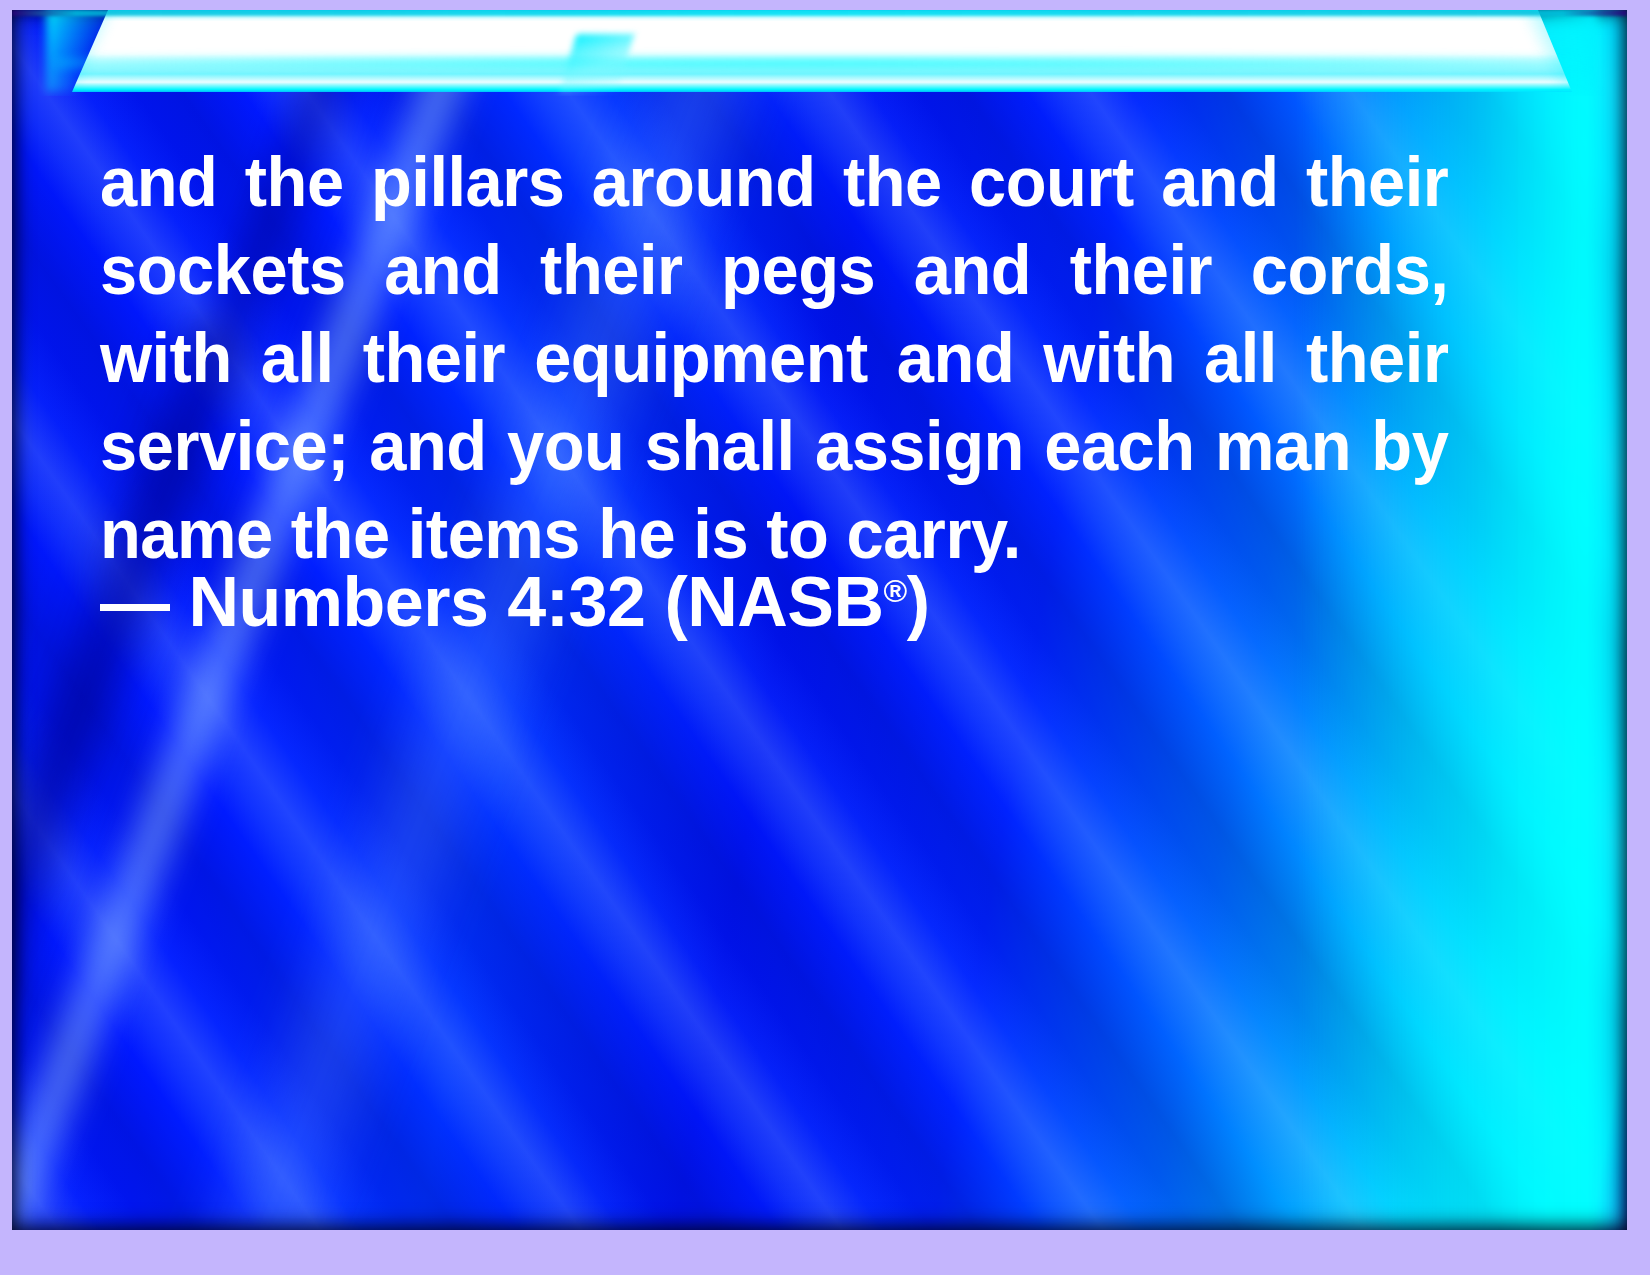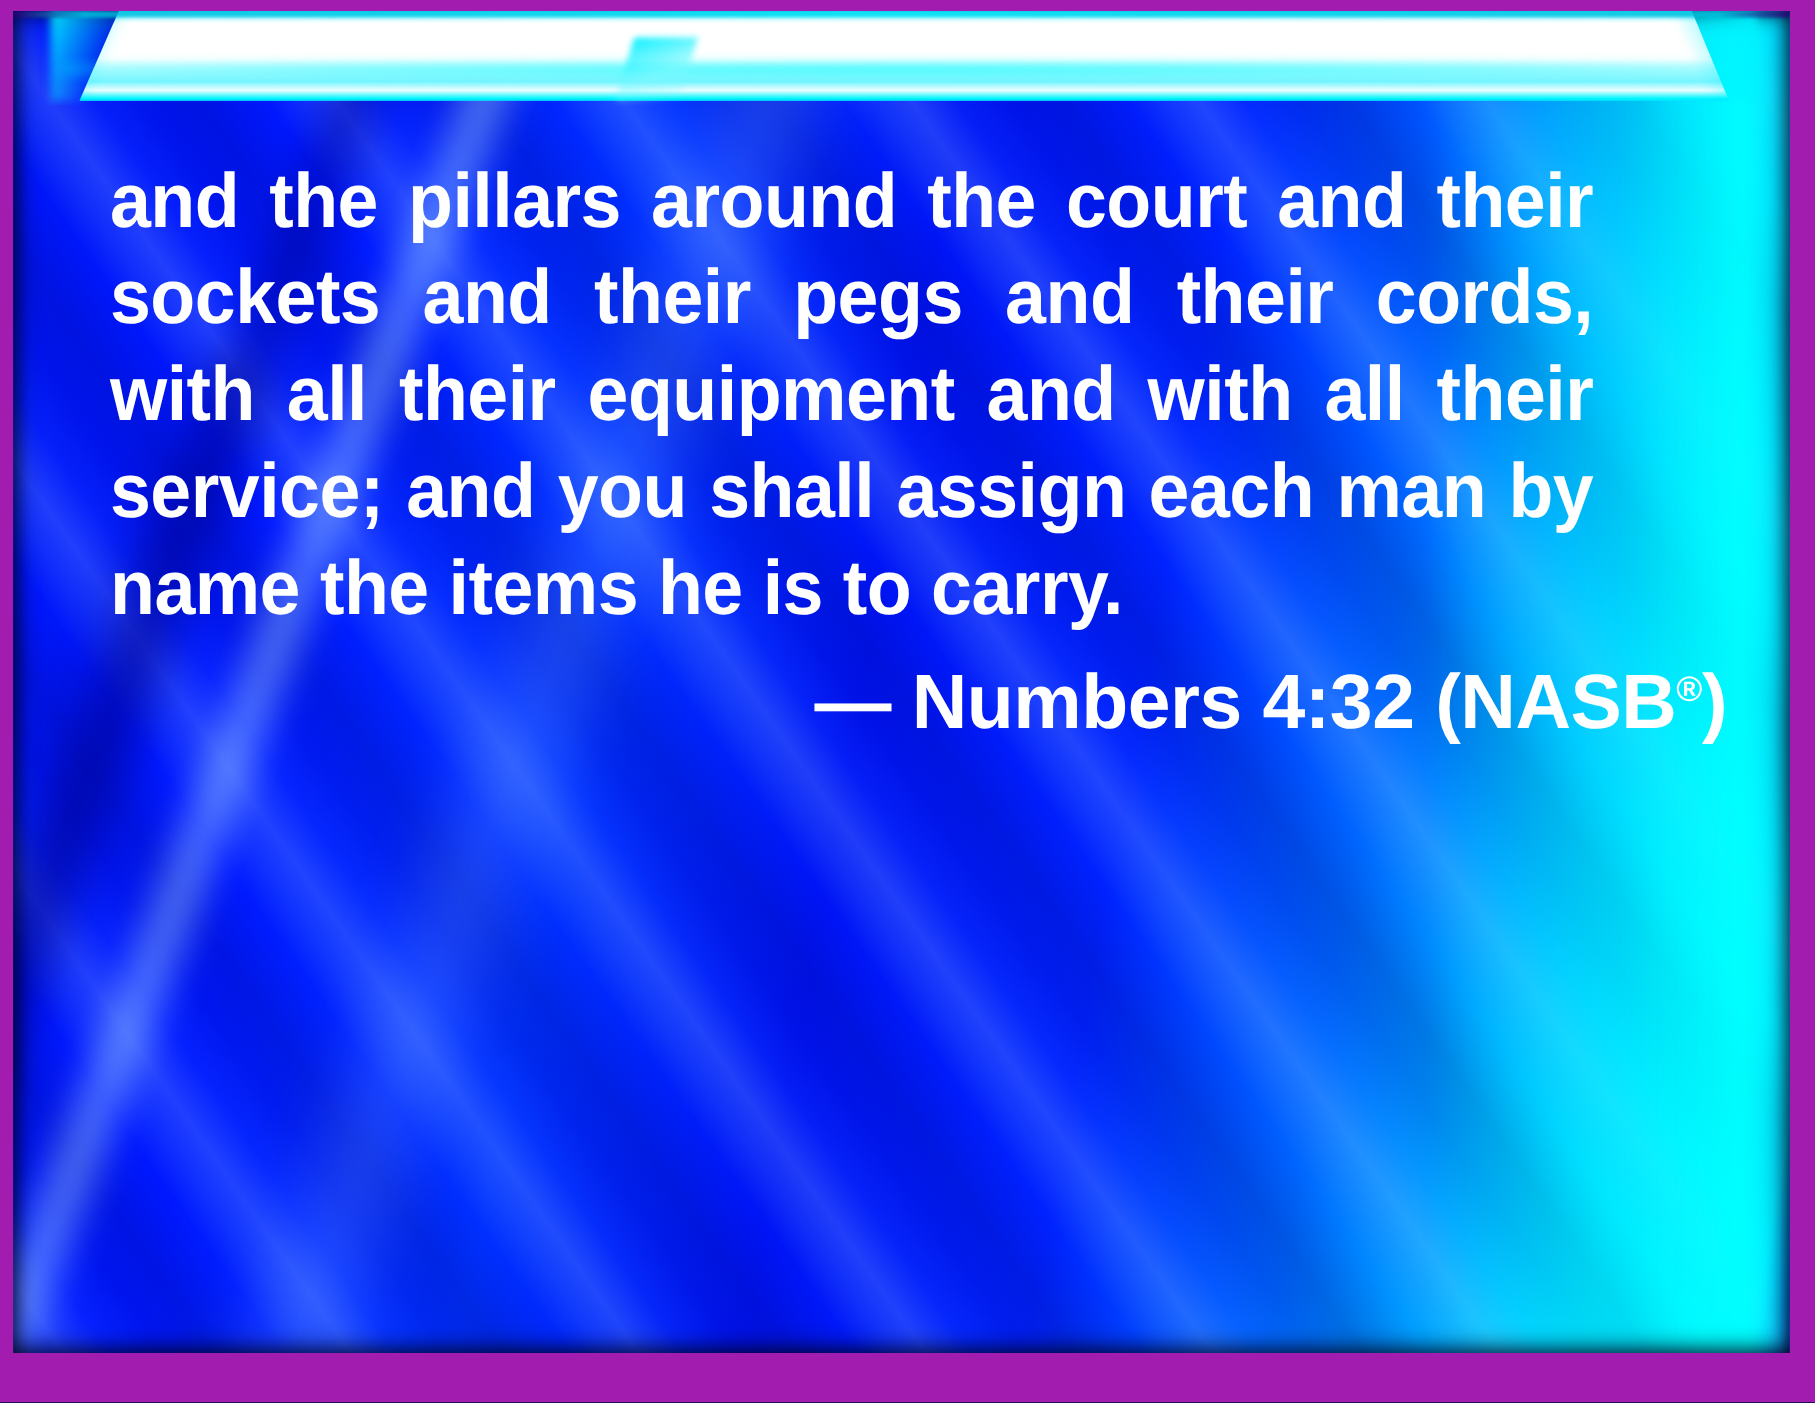--- a/index.html
+++ b/index.html
@@ -11,21 +11,21 @@
     background:#000000;
     overflow:hidden;
     font-family:"Liberation Sans", sans-serif;
   }
 
   
   #slide-frame {
     position:relative;
     width:1650px;
     height:1275px;
-    background:#a21caf;
+    background:#c4b5fd;
   }
 
   
   #slide-canvas {
     position:absolute;
     left:12px;
     top:10px;
     width:1615px;
     height:1220px;
     overflow:hidden;
@@ -196,30 +196,29 @@
     justify-content:flex-start;
   }
   .verse-line .w { display:inline-block; }
 
   
   #citation {
     position:absolute;
     left:88px;
     top:548px;
     width:1470px;
-    text-align:right;
+    text-align:left;
     color:#ffffff;
     font-family:"Liberation Sans Narrow", "Liberation Sans", sans-serif;
     font-weight:bold;
     font-size:70px;
     line-height:88px;
     letter-spacing:-0.5px;
     white-space:nowrap;
     z-index:5;
-    margin-top:36px;
   }
   #citation .reg {
     font-size:0.46em;
     vertical-align:super;
     line-height:1;
   }
 </style>
 </head>
 <body>
 

